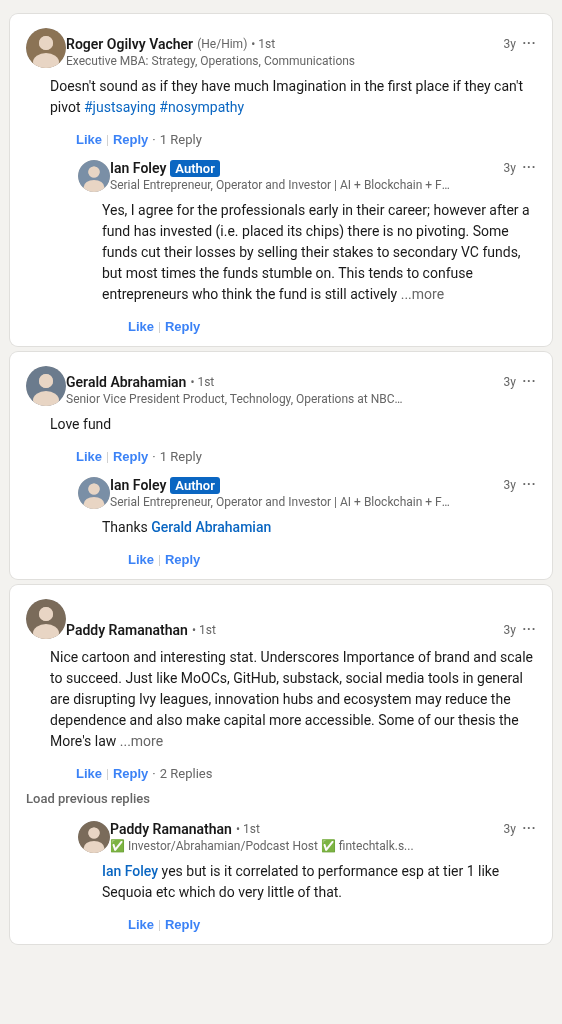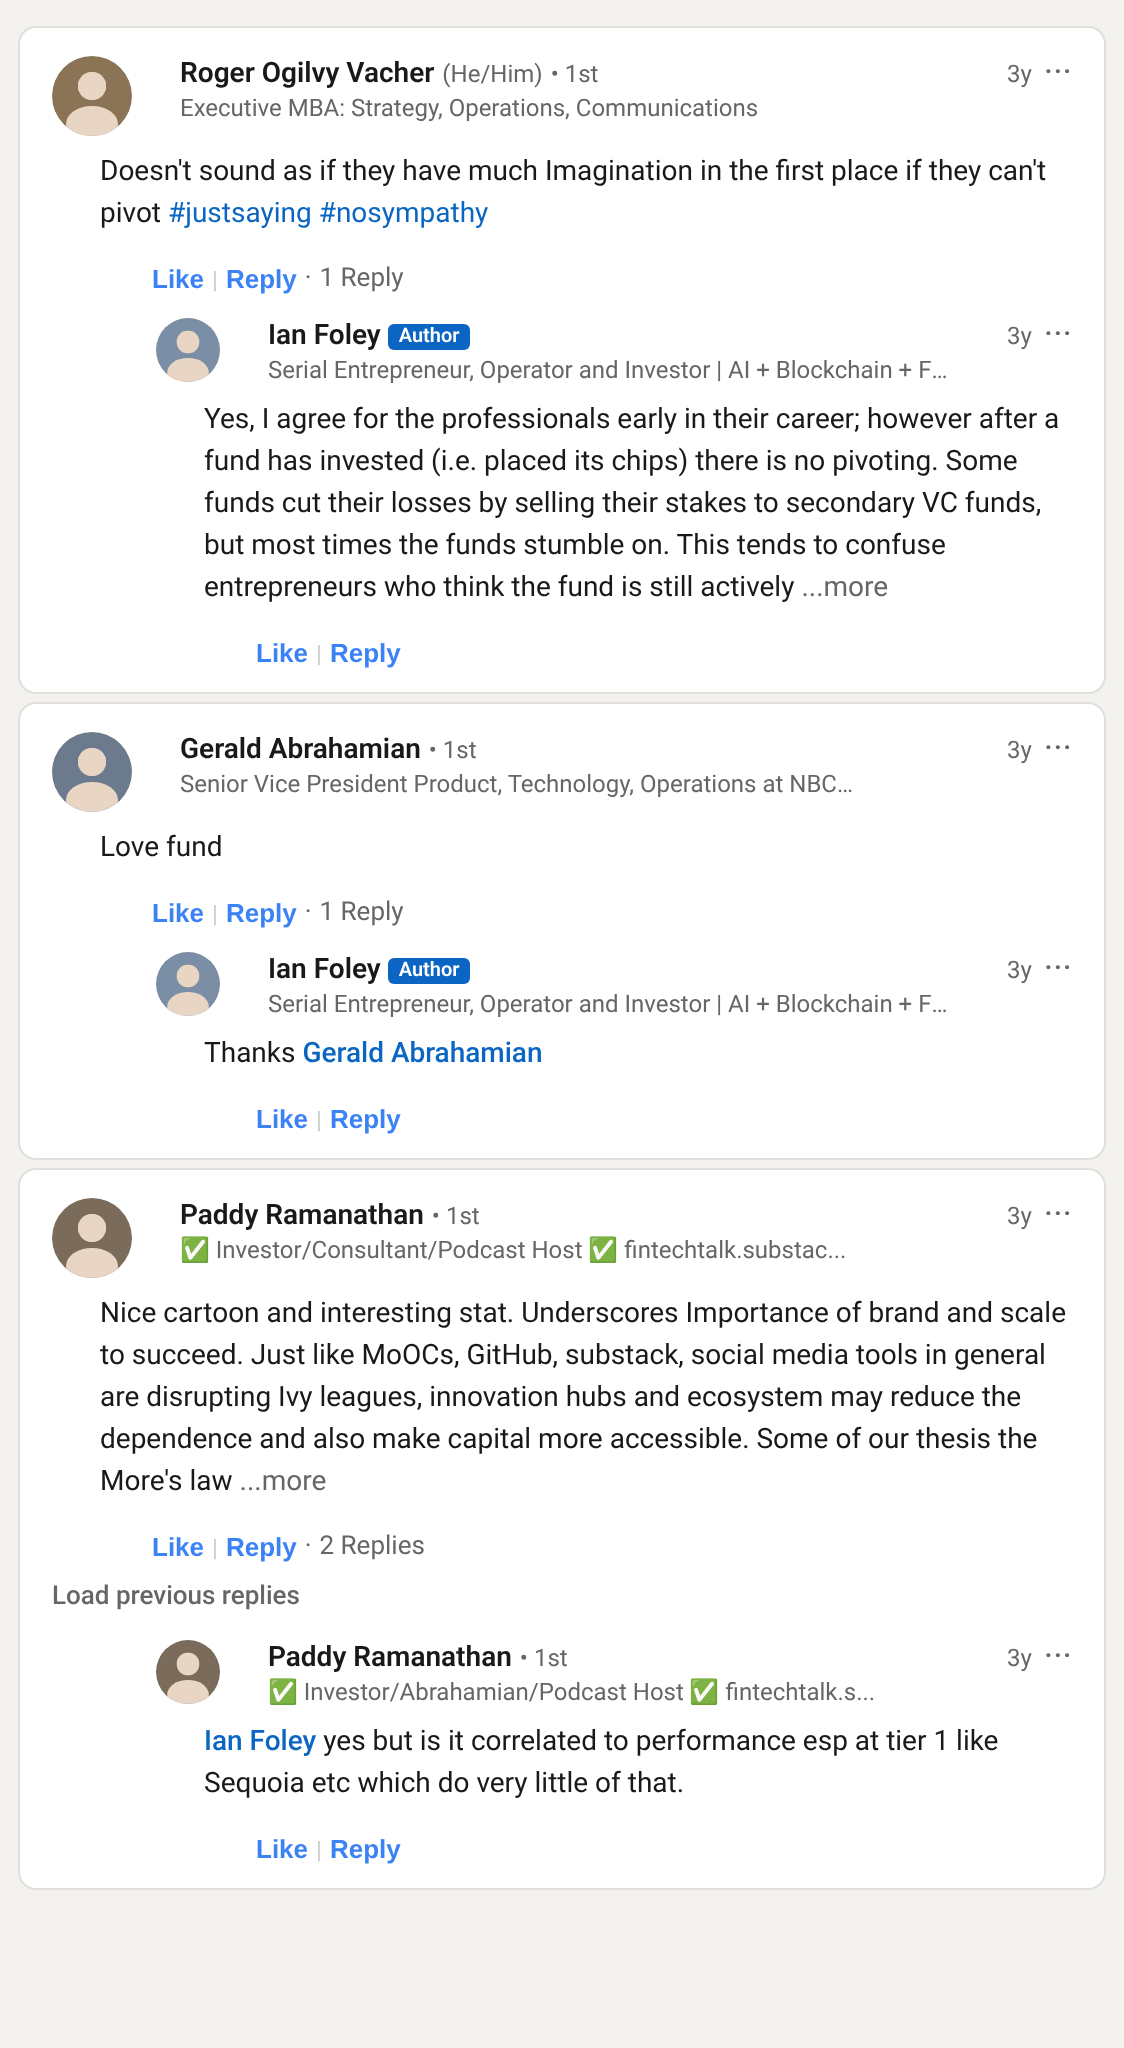--- a/index.html
+++ b/index.html
@@ -12,22 +12,22 @@
     }
     .comment-thread {
       background: #fff;
       border-radius: 8px;
       margin: 6px 10px;
       padding: 14px 16px 10px 16px;
       box-shadow: 0 0 0 1px rgba(0,0,0,0.08);
     }
     .comment-header {
       display: flex;
-      align-items: flex-start;
-      gap: 24px;
+      align-items: flex-end;
+      gap: 0;
       margin-bottom: 8px;
     }
     .avatar {
       width: 40px;
       height: 40px;
       border-radius: 50%;
       background: #c0c0c0;
       flex-shrink: 0;
       overflow: hidden;
       display: flex;
@@ -61,21 +61,21 @@
       font-size: 14px;
       color: #000000e6;
     }
     .degree {
       font-size: 12px;
       color: #666;
     }
     .author-badge {
       background: #0a66c2;
       color: #fff;
-      font-size: 10px;
+      font-size: 13px;
       font-weight: 600;
       padding: 1px 5px;
       border-radius: 3px;
     }
     .headline {
       font-size: 12px;
       color: #666;
       margin-top: 1px;
       white-space: nowrap;
       overflow: hidden;
@@ -303,21 +303,20 @@
       <div class="comment-meta">
         <div class="name-row">
           <span class="author-name">Paddy Ramanathan</span>
 
           <span class="degree">• 1st</span>
           <div class="meta-right">
             <span class="time">3y</span>
             <span class="more-btn">···</span>
           </div>
         </div>
-        <div class="headline">✅ Investor/Consultant/Podcast Host ✅ fintechtalk.substac...</div>
       </div>
     </div>
     <div class="comment-body">Nice cartoon and interesting stat. Underscores Importance of brand and scale to succeed. Just like MoOCs, GitHub, substack, social media tools in general are disrupting Ivy leagues, innovation hubs and ecosystem may reduce the dependence and also make capital more accessible. Some of our thesis the More's law <span class="more-link">...more</span></div>
     <div class="comment-actions">
       <button class="action-btn">Like</button>
       <span class="action-sep">|</span>
       <button class="action-btn">Reply</button>
       <span class="divider-dot">·</span>
         <span class="reply-count">2 Replies</span>
     </div>

